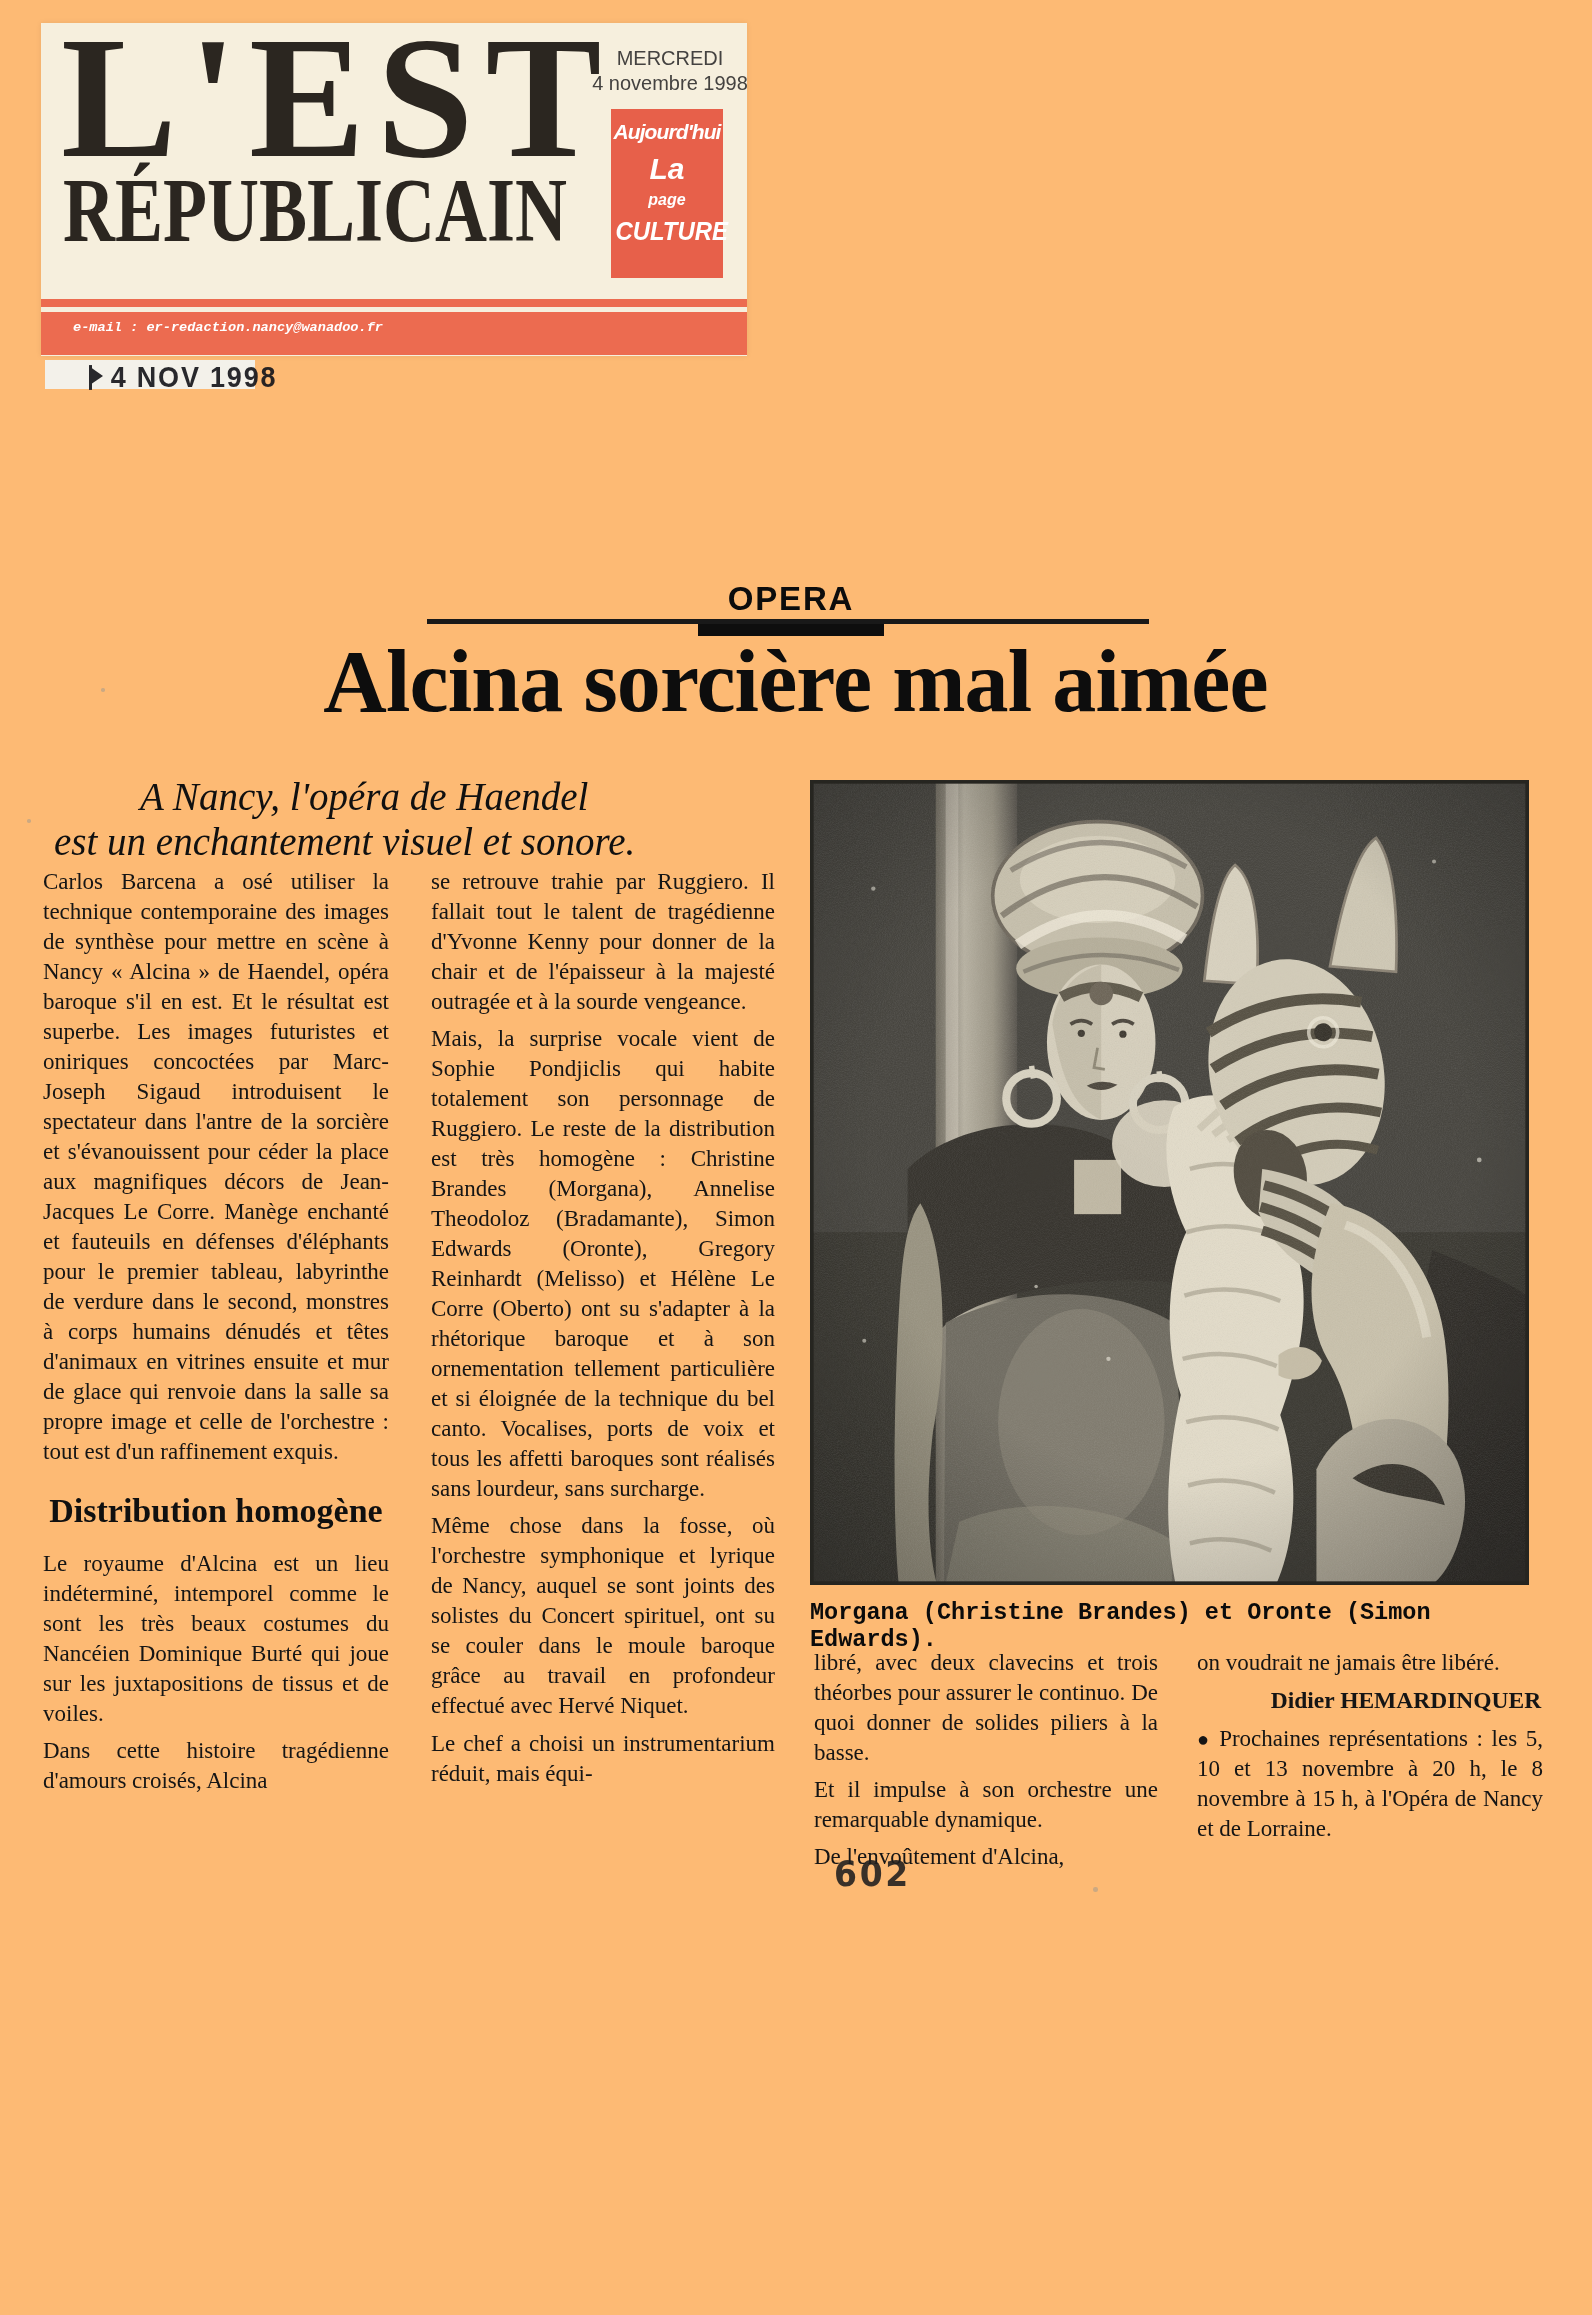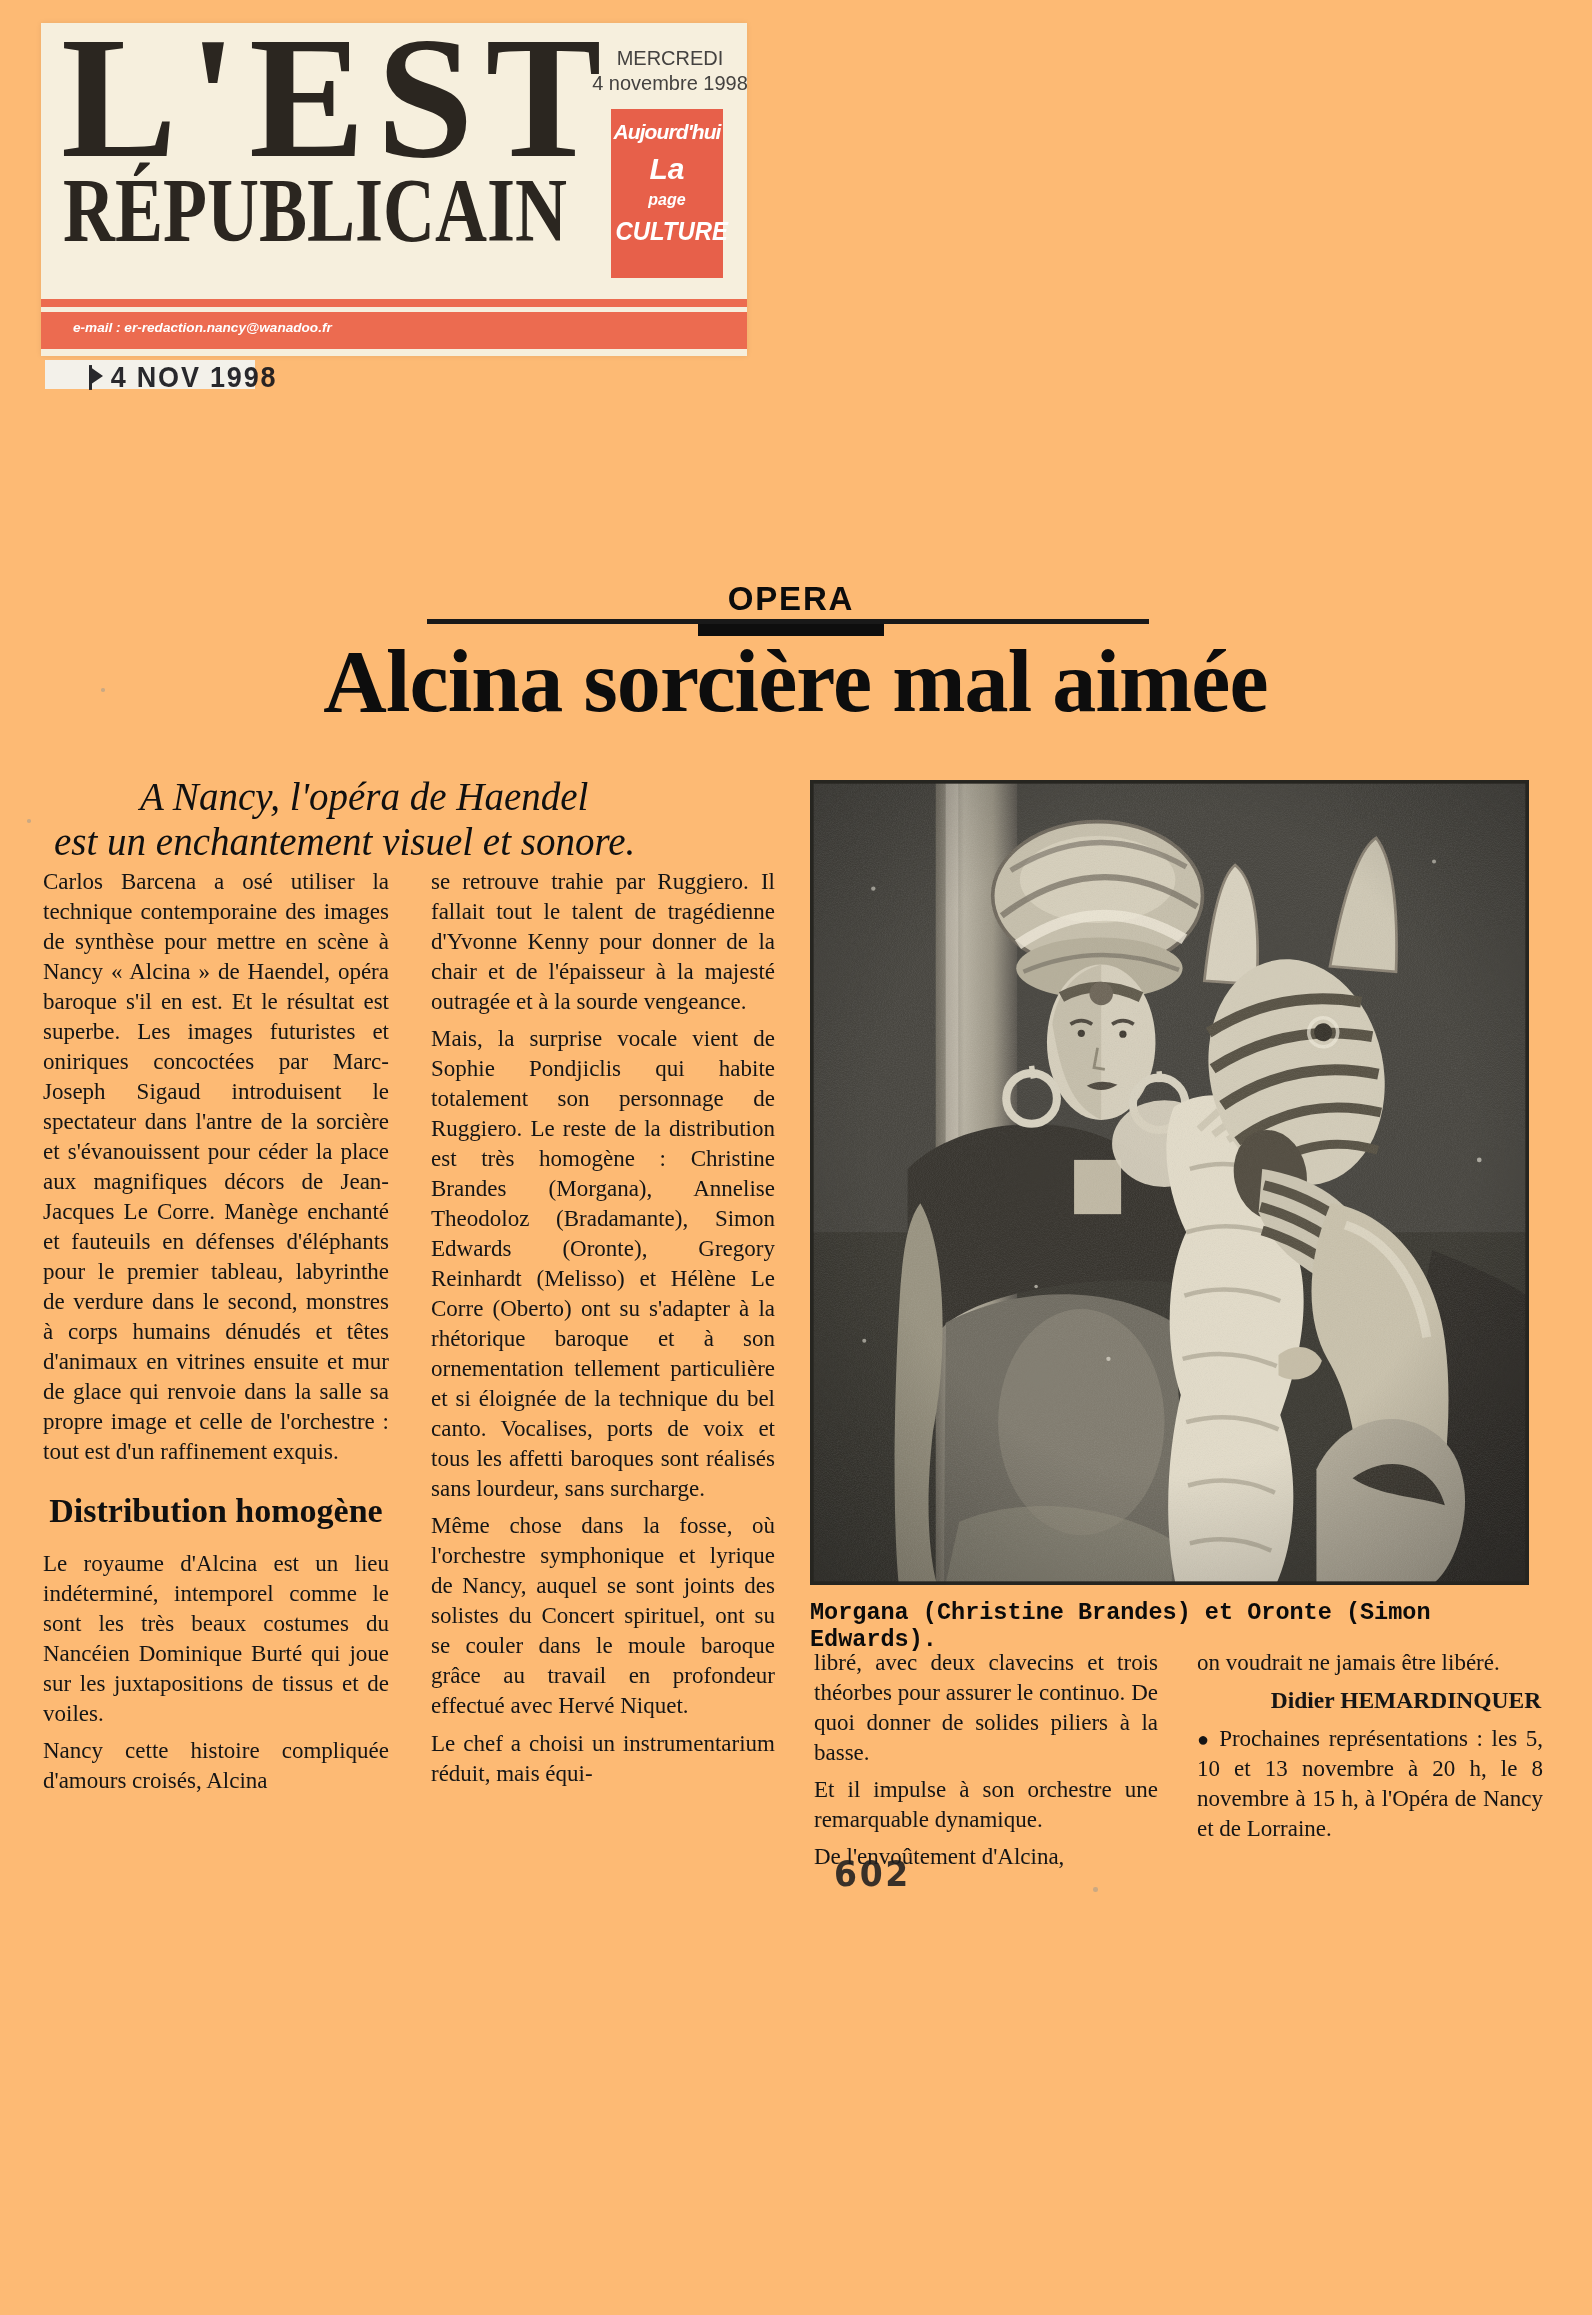--- a/index.html
+++ b/index.html
@@ -33,22 +33,22 @@
     position:absolute;left:570px;top:86px;width:112px;height:169px;
     text-align:center;color:#fff;font-style:italic;font-weight:bold;
     font-family:"Liberation Sans",sans-serif;
   }
   .culture-line1{font-size:21px;letter-spacing:-0.9px;margin-top:11px;}
   .culture-line2{font-size:30px;margin-top:8px;}
   .culture-line3{font-size:16px;margin-top:5.4px;}
   .culture-line4{font-size:26px;margin-top:7.2px;transform:scaleX(.92);transform-origin:center;}
   .mast-stripe{position:absolute;left:0;width:100%;height:8.1px;}
   .email-band{
-    position:absolute;left:0;top:289px;width:100%;height:37px;
-    font-family:Liberation Sans, sans-serif;font-style:italic;font-weight:bold;
+    position:absolute;left:0;top:289px;width:100%;height:43px;
+    font-family:Liberation Mono, monospace;font-style:italic;font-weight:bold;
     font-size:13.6px;color:#fff;padding:8.1px 0 0 32px;box-sizing:border-box;
   }
   
   #stamp-rect{position:absolute;left:45px;top:360px;width:210px;height:29px;background:#f3f1ea;}
   #date-stamp{
     position:absolute;left:89px;top:362px;display:flex;align-items:center;gap:5.4px;
     font-family:"Liberation Sans",sans-serif;font-weight:bold;font-size:27px;
     letter-spacing:1.8px;color:#17171c;opacity:.92;transform:scaleY(1.08);
   }
   .flag-icon{display:inline-block;position:relative;width:16.3px;height:23.5px;}
@@ -141,21 +141,21 @@
   <h1 id="headline" style="margin:0;">Alcina sorcière mal aimée</h1>
   <div id="subtitle">
     <div class="sub1">A Nancy, l'opéra de Haendel</div>
     <div class="sub2">est un enchantement visuel et sonore.</div>
   </div>
 
   <div id="col1" class="col">
     <p>Carlos Barcena a osé utiliser la technique contemporaine des images de synthèse pour mettre en scène à Nancy « Alcina » de Haendel, opéra baroque s'il en est. Et le résultat est superbe. Les images futuristes et oniriques concoctées par Marc-Joseph Sigaud introduisent le spectateur dans l'antre de la sorcière et s'évanouissent pour céder la place aux magnifiques décors de Jean-Jacques Le Corre. Manège enchanté et fauteuils en défenses d'éléphants pour le premier tableau, labyrinthe de verdure dans le second, monstres à corps humains dénudés et têtes d'animaux en vitrines ensuite et mur de glace qui renvoie dans la salle sa propre image et celle de l'orchestre : tout est d'un raffinement exquis.</p>
     <div class="subhead">Distribution homogène</div>
     <p>Le royaume d'Alcina est un lieu indéterminé, intemporel comme le sont les très beaux costumes du Nancéien Dominique Burté qui joue sur les juxtapositions de tissus et de voiles.</p>
-    <p>Nancy cette histoire compliquée d'amours croisés, Alcina</p>
+    <p>Dans cette histoire tragédienne d'amours croisés, Alcina</p>
   </div>
 
   <div id="col2" class="col">
     <p>se retrouve trahie par Ruggiero. Il fallait tout le talent de tragédienne d'Yvonne Kenny pour donner de la chair et de l'épaisseur à la majesté outragée et à la sourde vengeance.</p>
     <p>Mais, la surprise vocale vient de Sophie Pondjiclis qui habite totalement son personnage de Ruggiero. Le reste de la distribution est très homogène : Christine Brandes (Morgana), Annelise Theodoloz (Bradamante), Simon Edwards (Oronte), Gregory Reinhardt (Melisso) et Hélène Le Corre (Oberto) ont su s'adapter à la rhétorique baroque et à son ornementation tellement particulière et si éloignée de la technique du bel canto. Vocalises, ports de voix et tous les affetti baroques sont réalisés sans lourdeur, sans surcharge.</p>
     <p>Même chose dans la fosse, où l'orchestre symphonique et lyrique de Nancy, auquel se sont joints des solistes du Concert spirituel, ont su se couler dans le moule baroque grâce au travail en profondeur effectué avec Hervé Niquet.</p>
     <p>Le chef a choisi un instrumentarium réduit, mais équi-</p>
   </div>
 
   <div id="col3" class="col">

